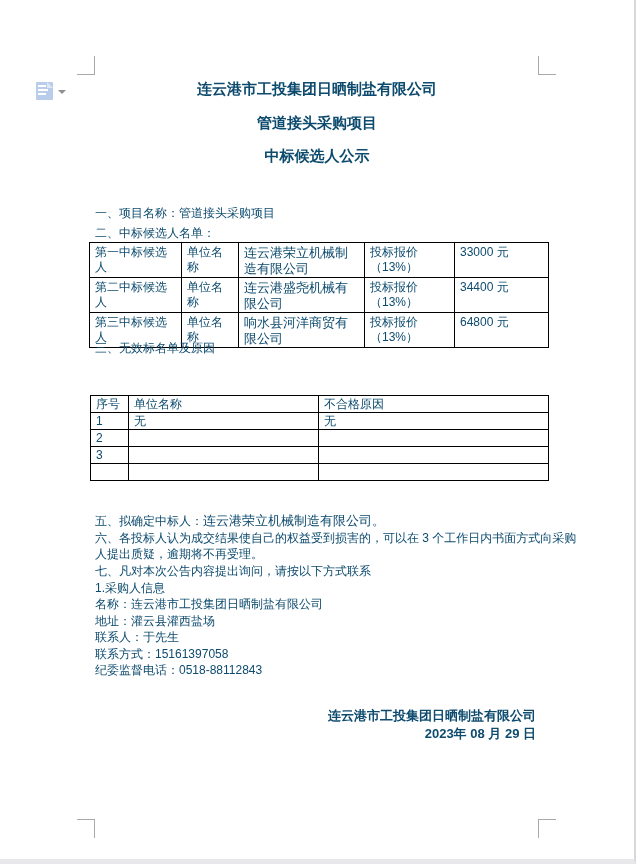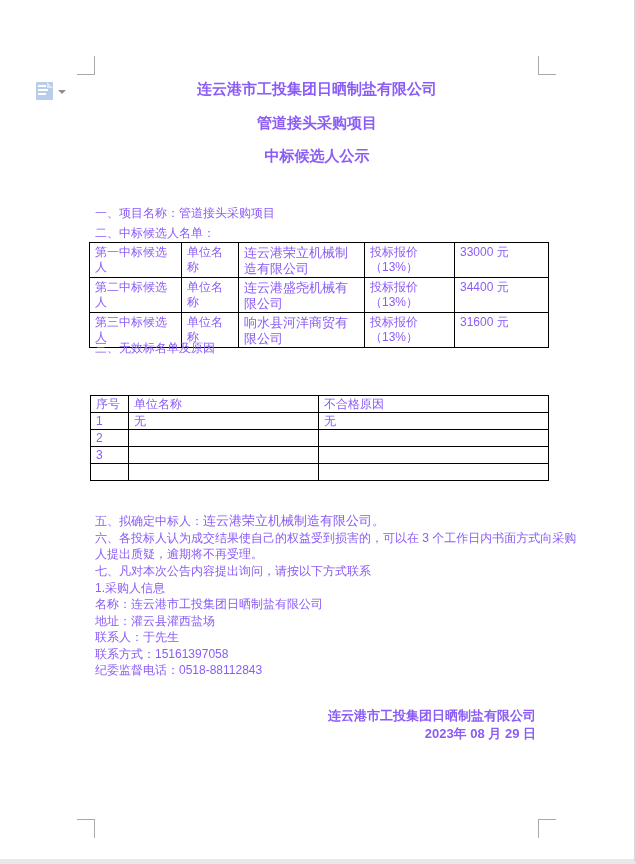--- a/index.html
+++ b/index.html
@@ -1,21 +1,21 @@
 <!DOCTYPE html>
 <html><head>
 <meta charset="utf-8">
 <style>
   * { margin:0; padding:0; box-sizing:border-box; }
   html,body { background:#ffffff; }
   .page {
     position:relative;
     width:636px; height:864px;
     background:#ffffff;
-    color:#8b5cf6;
+    color:#0c4a6e;
     font-family:"Liberation Sans", sans-serif;
     border-right:2px solid #d8d8da;
     border-bottom:5px solid #e8e8ea;
     overflow:hidden;
   }
   
   .mark { position:absolute; width:18px; height:19px; }
   .mark.tl { left:77px;  top:56px;  border-right:1px solid #a9a9a9; border-bottom:1px solid #a9a9a9; }
   .mark.tr { left:538px; top:56px;  border-left:1px solid #a9a9a9;  border-bottom:1px solid #a9a9a9; }
   .mark.bl { left:77px;  top:819px; border-right:1px solid #a9a9a9; border-top:1px solid #a9a9a9; }
@@ -103,21 +103,21 @@
       <td>单位名称</td>
       <td class="company">连云港盛尧机械有限公司</td>
       <td>投标报价（13%）</td>
       <td>34400 元</td>
     </tr>
     <tr>
       <td>第三中标候选人</td>
       <td>单位名称</td>
       <td class="company">响水县河洋商贸有限公司</td>
       <td>投标报价（13%）</td>
-      <td>31600 元</td>
+      <td>64800 元</td>
     </tr>
   </tbody>
     </table>
 
   <div class="line" style="top:340px;">三、无效标名单及原因</div>
 
   <table class="tbl-invalid">
     <colgroup>
         <col style="width:38px">
         <col style="width:190px">

